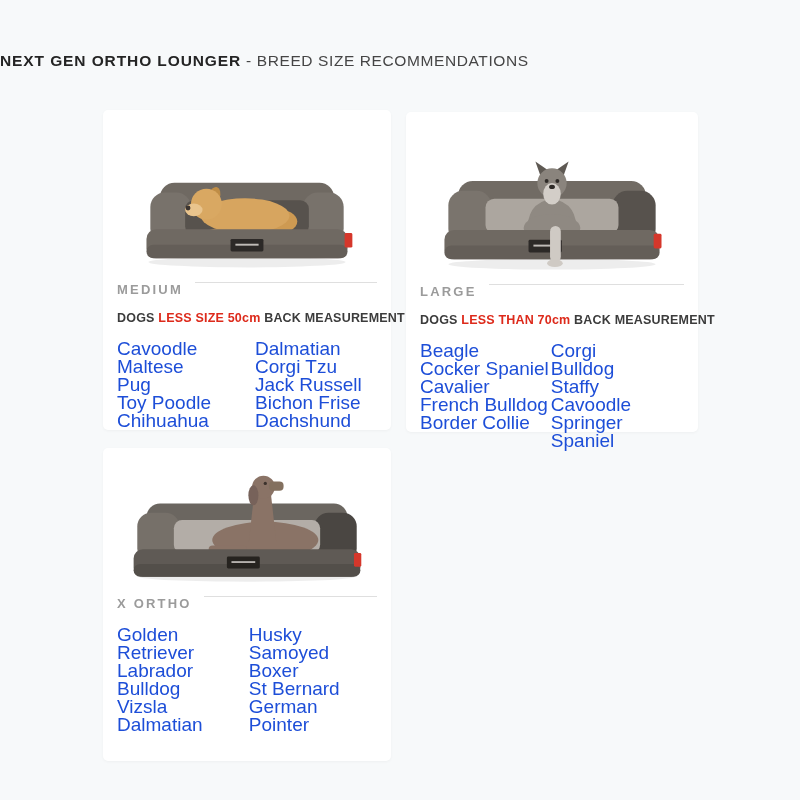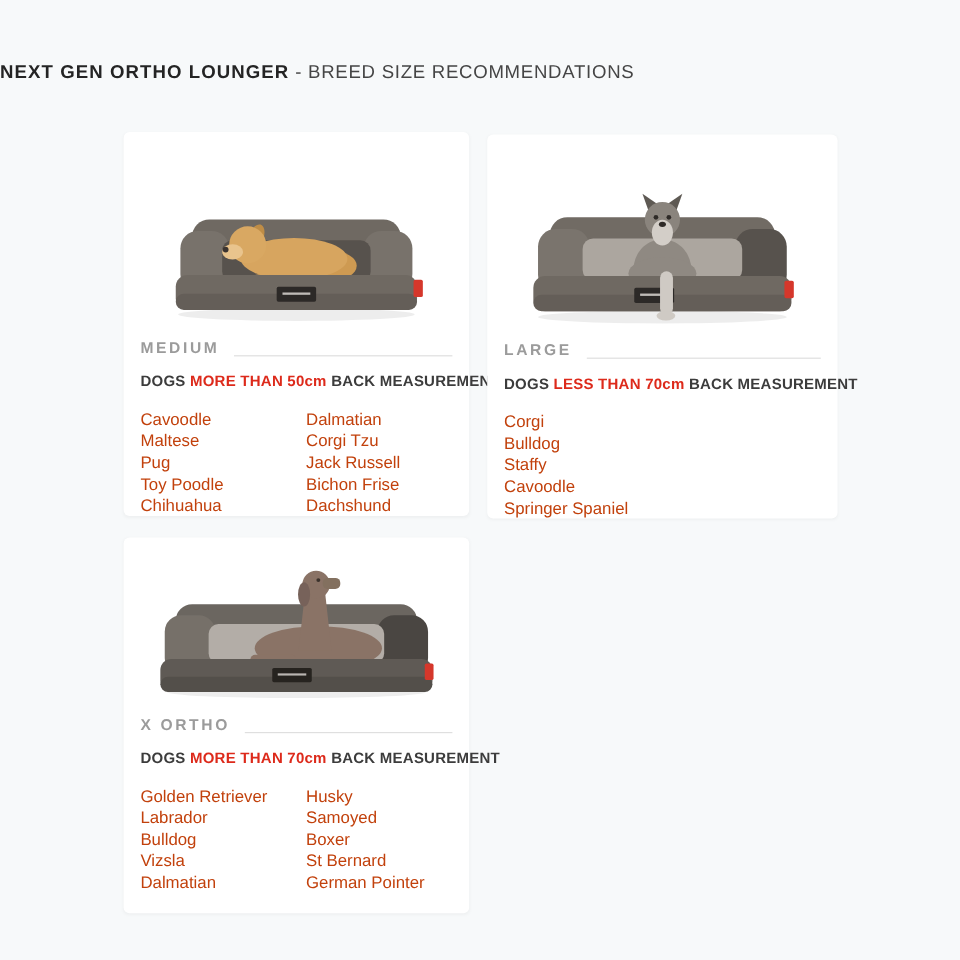--- a/index.html
+++ b/index.html
@@ -25,37 +25,37 @@
     padding:0 14px; box-sizing:border-box;
   }
   #card-medium { left:103px; top:110px; width:288px; height:320px; }
   #card-large  { left:406px; top:112px; width:292px; height:320px; }
   #card-xlarge { left:103px; top:448px; width:288px; height:313px; }
 
   .photo-box { display:flex; justify-content:center; align-items:flex-end; overflow:hidden; }
   #card-medium .photo-box, #card-large .photo-box { height:160px; }
   #card-xlarge .photo-box { height:136px; }
 
-  .size-row { display:flex; align-items:flex-end; margin-top:12px; }
+  .size-row { display:flex; align-items:flex-start; margin-top:12px; }
   .size-label {
     font-size:13px; font-weight:700; letter-spacing:2.2px; color:#9B9B9B;
     white-space:nowrap;
   }
   .size-divider { flex:1; height:1px; background:#DFDFDF; margin-left:12px; }
 
   .measure {
     margin-top:14px; font-size:12.5px; font-weight:700;
     color:#3C3C3C; letter-spacing:0.2px; white-space:nowrap;
   }
   .measure .hl { color:#DD2A1B; }
 
   .breeds { display:flex; margin-top:15px; }
   .breed-col {
     list-style:none; margin:0; padding:0;
-    font-size:14px; line-height:18px; font-weight:400; color:#c2410c;
+    font-size:19px; line-height:18px; font-weight:400; color:#1d4ed8;
   }
   .breed-col.first { width:138px; }
 </style>
 </head>
 <body>
 
 <div class="header">
   <span class="brand">NEXT GEN ORTHO LOUNGER</span>
   <span>-</span>
   <span>BREED SIZE RECOMMENDATIONS</span>
@@ -82,21 +82,21 @@
       <rect x="108" y="103" width="24" height="2" fill="#BFBBB7"></rect>
       <rect x="221" y="92" width="8" height="15" rx="1.5" fill="#D5372B"></rect>
     </svg>
   </div>
   <div class="size-row">
     <span class="size-label">MEDIUM</span>
     <span class="size-divider"></span>
   </div>
   <div class="measure">
     <span>DOGS</span>
-    <span class="hl">MORE THAN 50cm</span>
+    <span class="hl">LESS SIZE 50cm</span>
     <span>BACK MEASUREMENT</span>
   </div>
   <div class="breeds">
     <ul class="breed-col first">
       <li>Cavoodle</li>
       <li>Maltese</li>
       <li>Pug</li>
       <li>Toy Poodle</li>
       <li>Chihuahua</li>
     </ul>
@@ -139,20 +139,27 @@
   <div class="size-row">
     <span class="size-label">LARGE</span>
     <span class="size-divider"></span>
   </div>
   <div class="measure">
     <span>DOGS</span>
     <span class="hl">LESS THAN 70cm</span>
     <span>BACK MEASUREMENT</span>
   </div>
   <div class="breeds">
+    <ul class="breed-col first">
+      <li>Beagle</li>
+      <li>Cocker Spaniel</li>
+      <li>Cavalier</li>
+      <li>French Bulldog</li>
+      <li>Border Collie</li>
+    </ul>
     <ul class="breed-col">
       <li>Corgi</li>
       <li>Bulldog</li>
       <li>Staffy</li>
       <li>Cavoodle</li>
       <li>Springer Spaniel</li>
     </ul>
   </div>
 </div>
 
@@ -176,25 +183,20 @@
       <rect x="6" y="118" width="248" height="14" rx="7" fill="#534F4A"></rect>
       <rect x="108" y="110" width="36" height="13" rx="1.5" fill="#26231F"></rect>
       <rect x="113" y="115" width="26" height="2" fill="#B9B5B1"></rect>
       <rect x="247" y="106" width="8" height="15" rx="1.5" fill="#D5372B"></rect>
     </svg>
   </div>
   <div class="size-row">
     <span class="size-label">X ORTHO</span>
     <span class="size-divider"></span>
   </div>
-  <div class="measure">
-    <span>DOGS</span>
-    <span class="hl">MORE THAN 70cm</span>
-    <span>BACK MEASUREMENT</span>
-  </div>
   <div class="breeds">
     <ul class="breed-col first">
       <li>Golden Retriever</li>
       <li>Labrador</li>
       <li>Bulldog</li>
       <li>Vizsla</li>
       <li>Dalmatian</li>
     </ul>
     <ul class="breed-col">
       <li>Husky</li>

